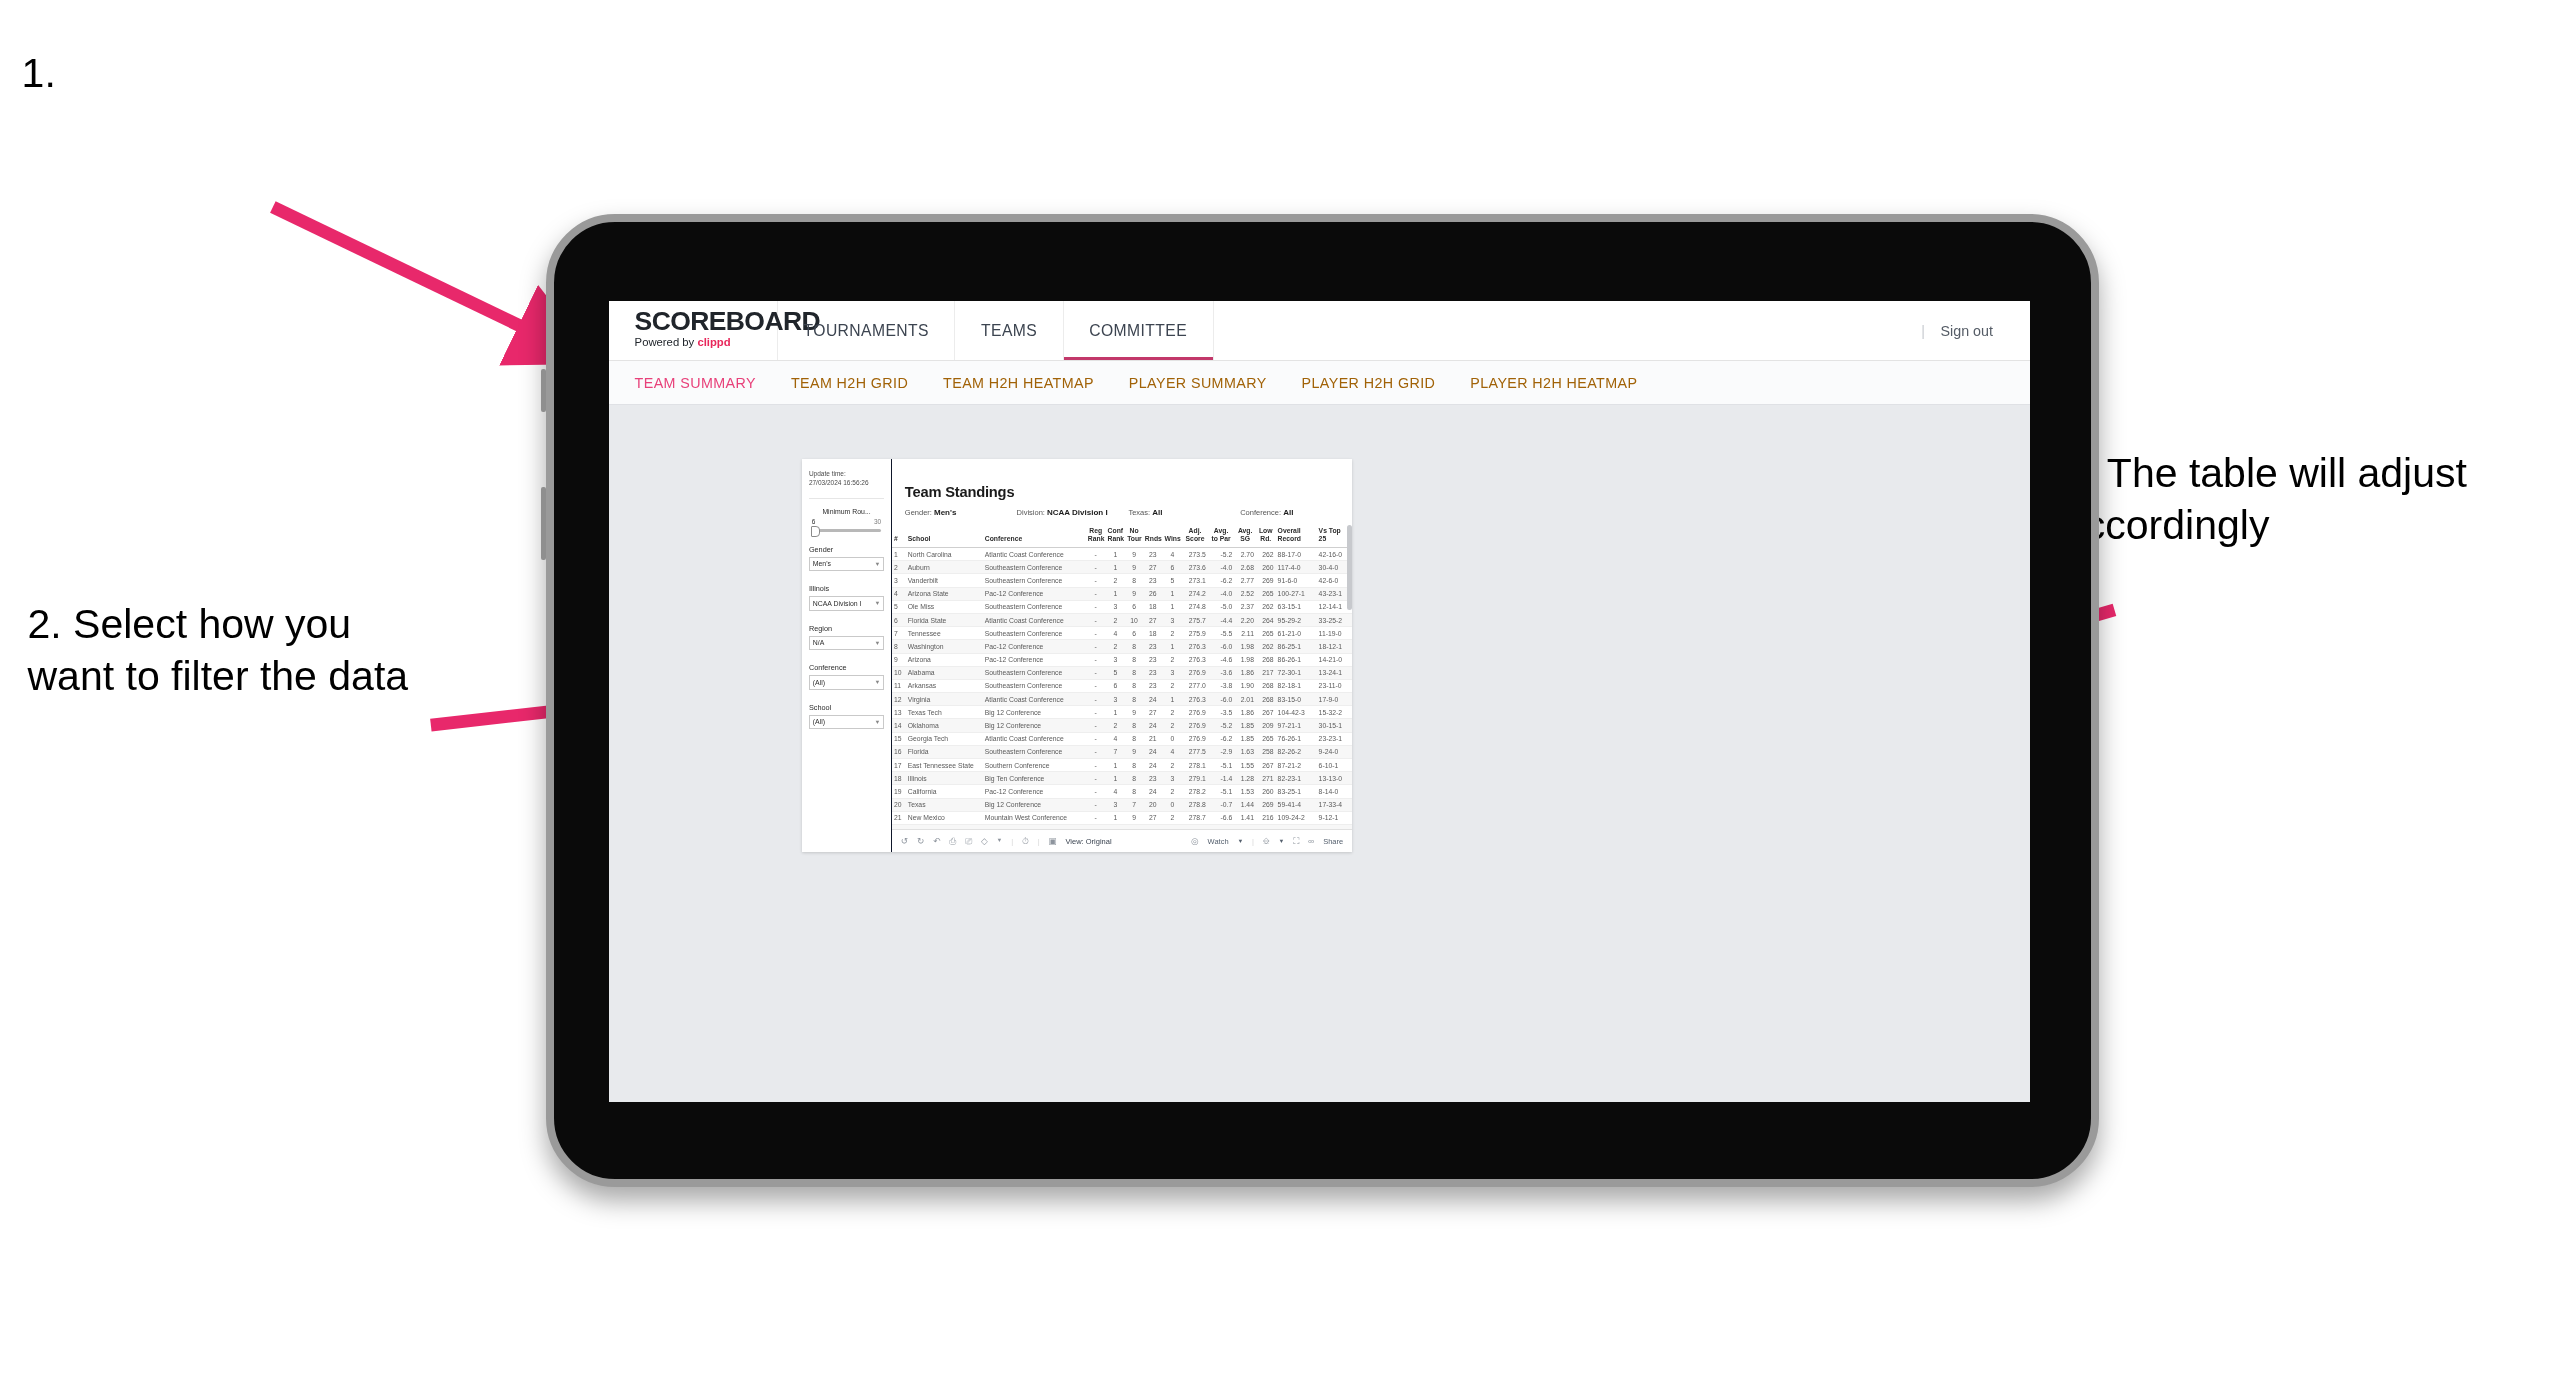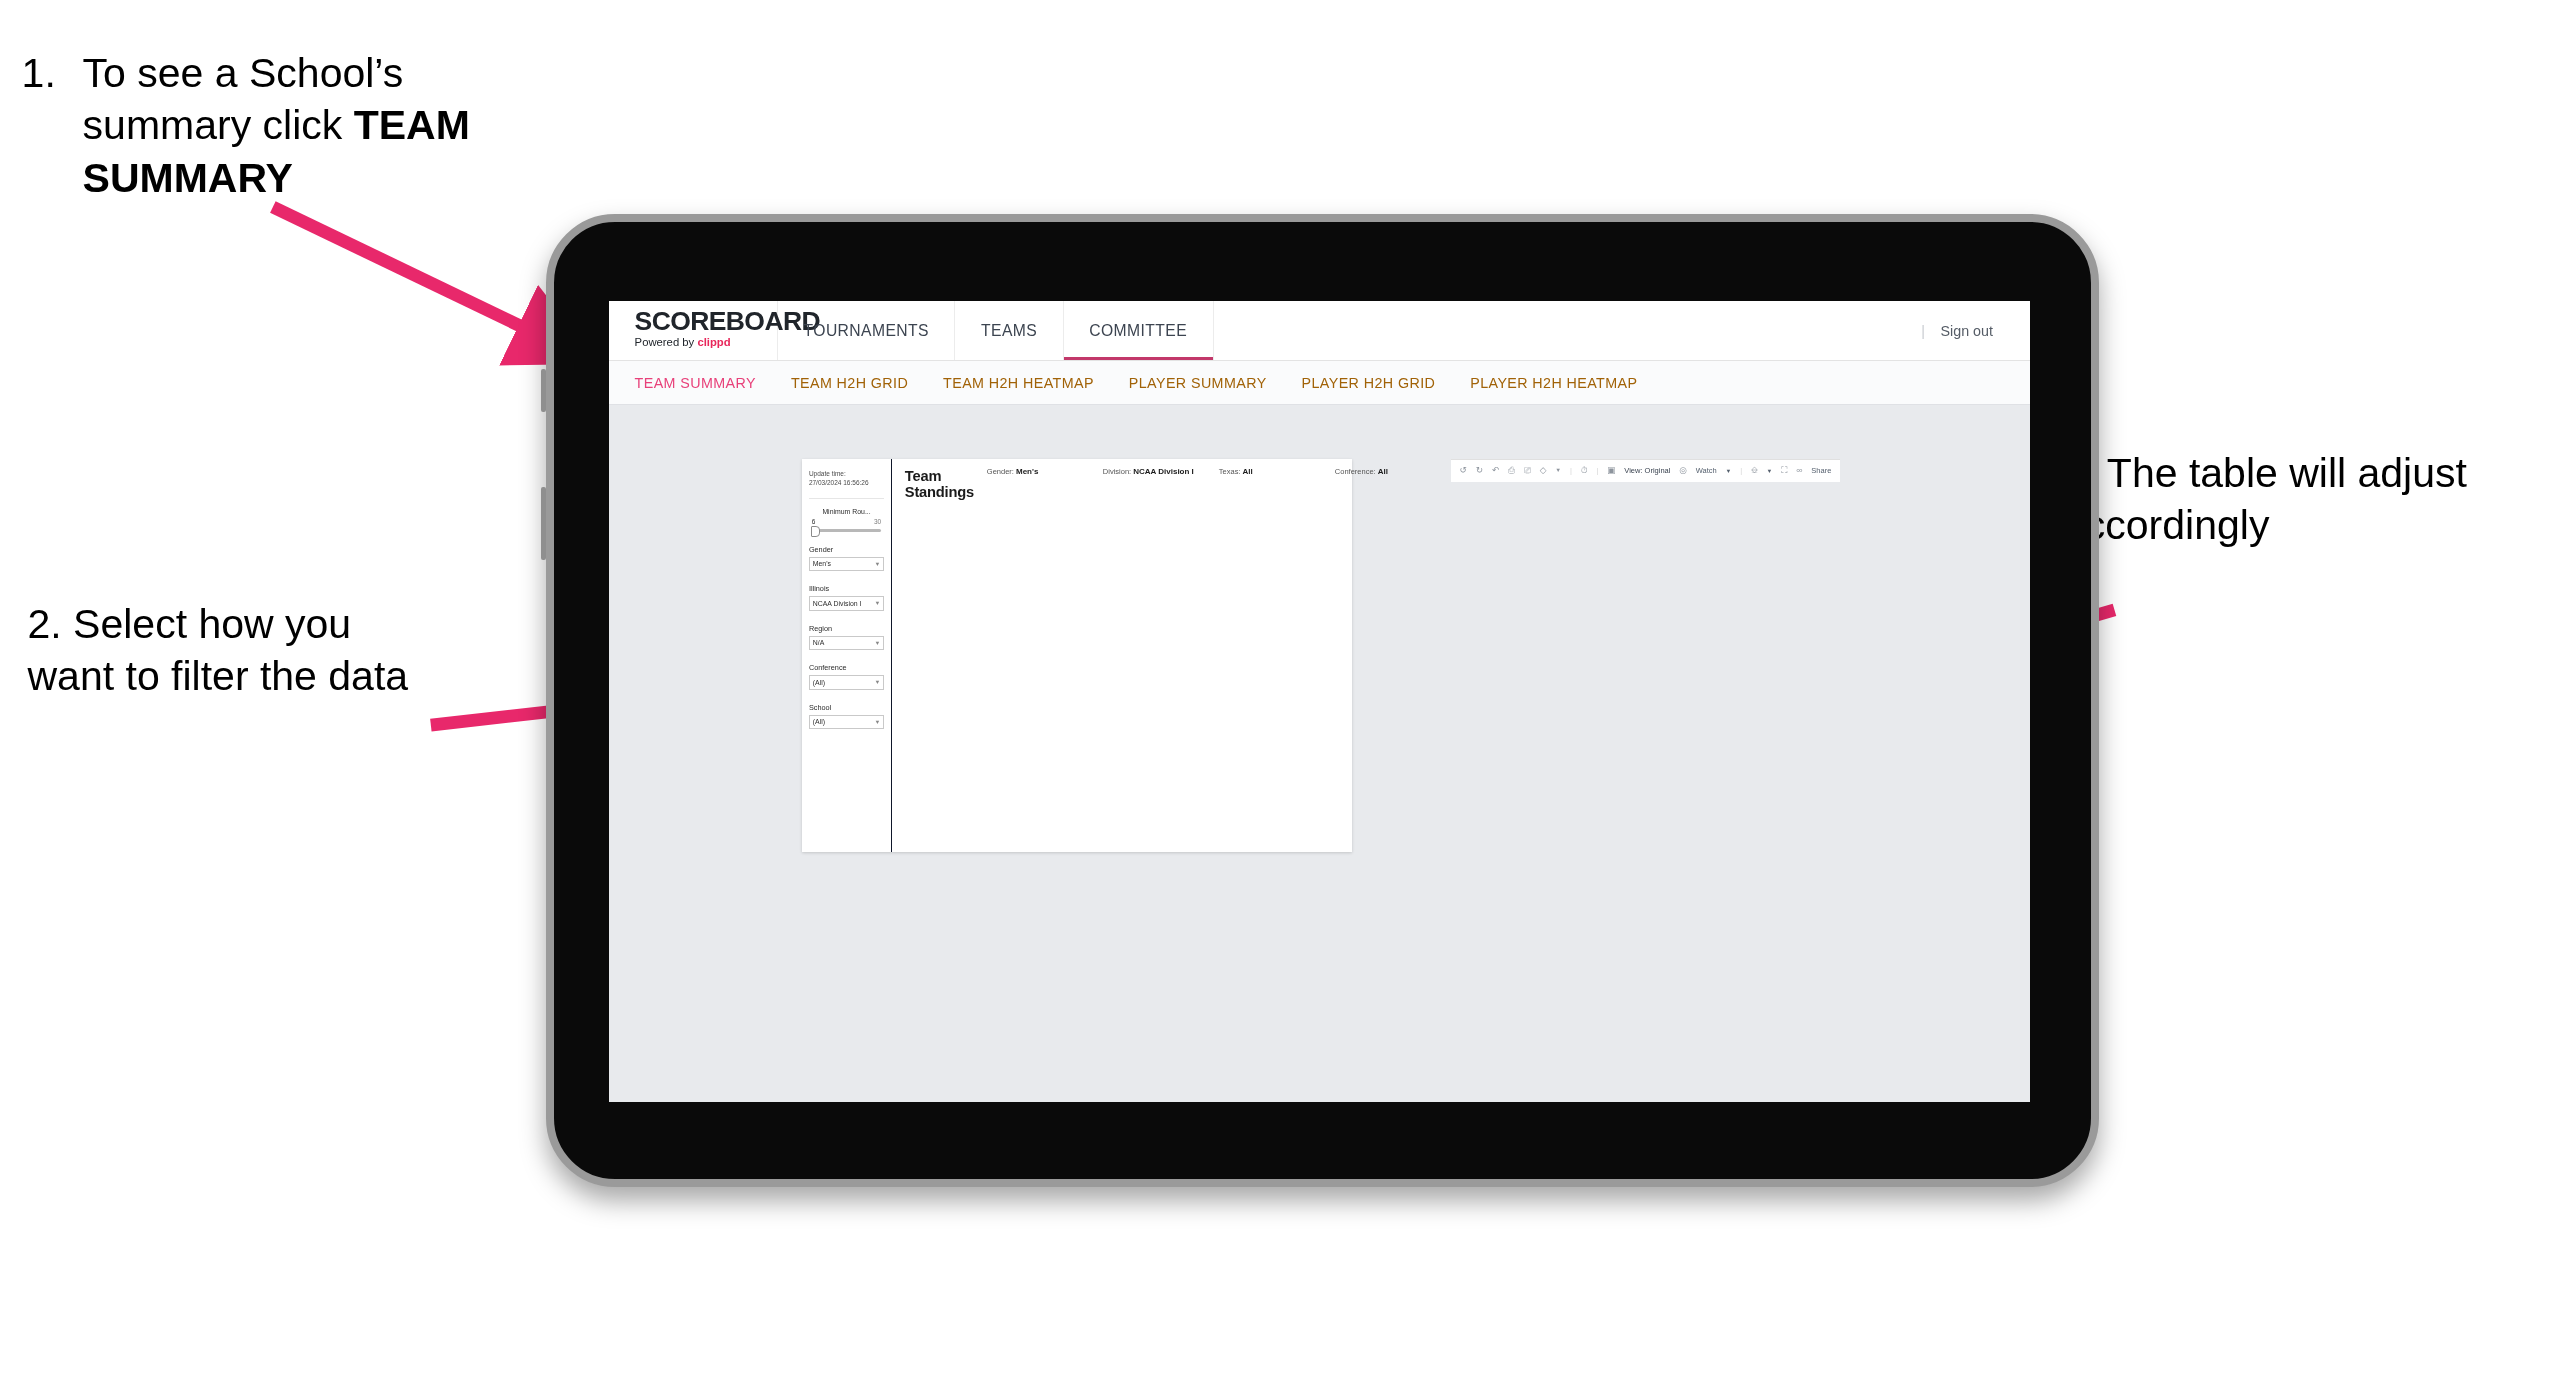--- a/index.html
+++ b/index.html
@@ -80,21 +80,21 @@
   .slider-knob{position:absolute;left:-1px;top:-3.1px;width:6.9px;height:8.8px;
       background:#fff;border:1px solid #8a8a8a;border-radius:1px 3.9px 3.9px 1px;}
   .fgroup{margin-top:12.8px;}
   .flabel{font-size:7.3px;color:#2b2b2b;margin-bottom:2.9px;}
   .fselect{height:12.8px;border:1px solid #c9c9c9;background:#fff;display:flex;
       align-items:center;justify-content:space-between;padding:0 2.9px;
       font-size:6.9px;color:#2b2b2b;cursor:pointer;}
   .fselect .car{color:#888;font-size:5.9px;}
 
   
-  #table-wrap{flex:1;min-width:0;display:flex;}
+  #table-wrap{flex:1;min-width:0;display:flex;flex-direction:column;margin-top:16px;}
   #viz-title{padding:8.8px 0 0 12.8px;}
   #viz-title h1{margin:0;font-size:14.7px;color:#1b1b1b;font-weight:700;letter-spacing:-0.2px;}
   #viz-meta{display:flex;padding:7.9px 0 8.8px 12.8px;font-size:7.5px;color:#555;}
   #viz-meta .m{width:116px;}
   #viz-meta .m b{color:#1b1b1b;font-size:8px;}
   #tbl-scroll{flex:1;overflow:hidden;position:relative;}
   table{border-collapse:collapse;width:100%;table-layout:fixed;font-size:6.8px;}
   thead th{font-size:6.8px;color:#2b2b2b;font-weight:700;text-align:left;
       padding:2px 2px 3.9px 2px;vertical-align:bottom;border-bottom:1px solid #cfcfcf;
       background:#fff;line-height:1.15;}
@@ -112,21 +112,20 @@
   #viz-toolbar .ic{color:#8d949d;cursor:pointer;font-size:8.8px;line-height:1;}
   #viz-toolbar .sep{color:#d6d6d6;}
   #viz-toolbar .right{margin-left:auto;display:flex;align-items:center;gap:8.8px;}
   #viz-toolbar .lbl{color:#3a4350;font-weight:400;}
 </style>
 </head>
 <body>
 
 <div class="annot" id="annot-1">
   <span class="num">1.</span>
-  <span class="body"><span>To see a School’s summary click </span><b>TEAM SUMMARY</b></span>
 </div>
 <div class="annot" id="annot-2">2. Select how you want to filter the data</div>
 <div class="annot" id="annot-3">3. The table will adjust accordingly</div>
 
 <svg class="arrow" id="arrow-1" style="left:265px;top:197px;" width="354" height="197" viewBox="0 0 360 200">
   <defs>
       <marker id="ah1" markerWidth="7" markerHeight="7" refX="5.3" refY="3.5" orient="auto">
     <polygon points="0 0, 7 3.5, 0 7" fill="#e8286b"></polygon>
       </marker>
     </defs>

